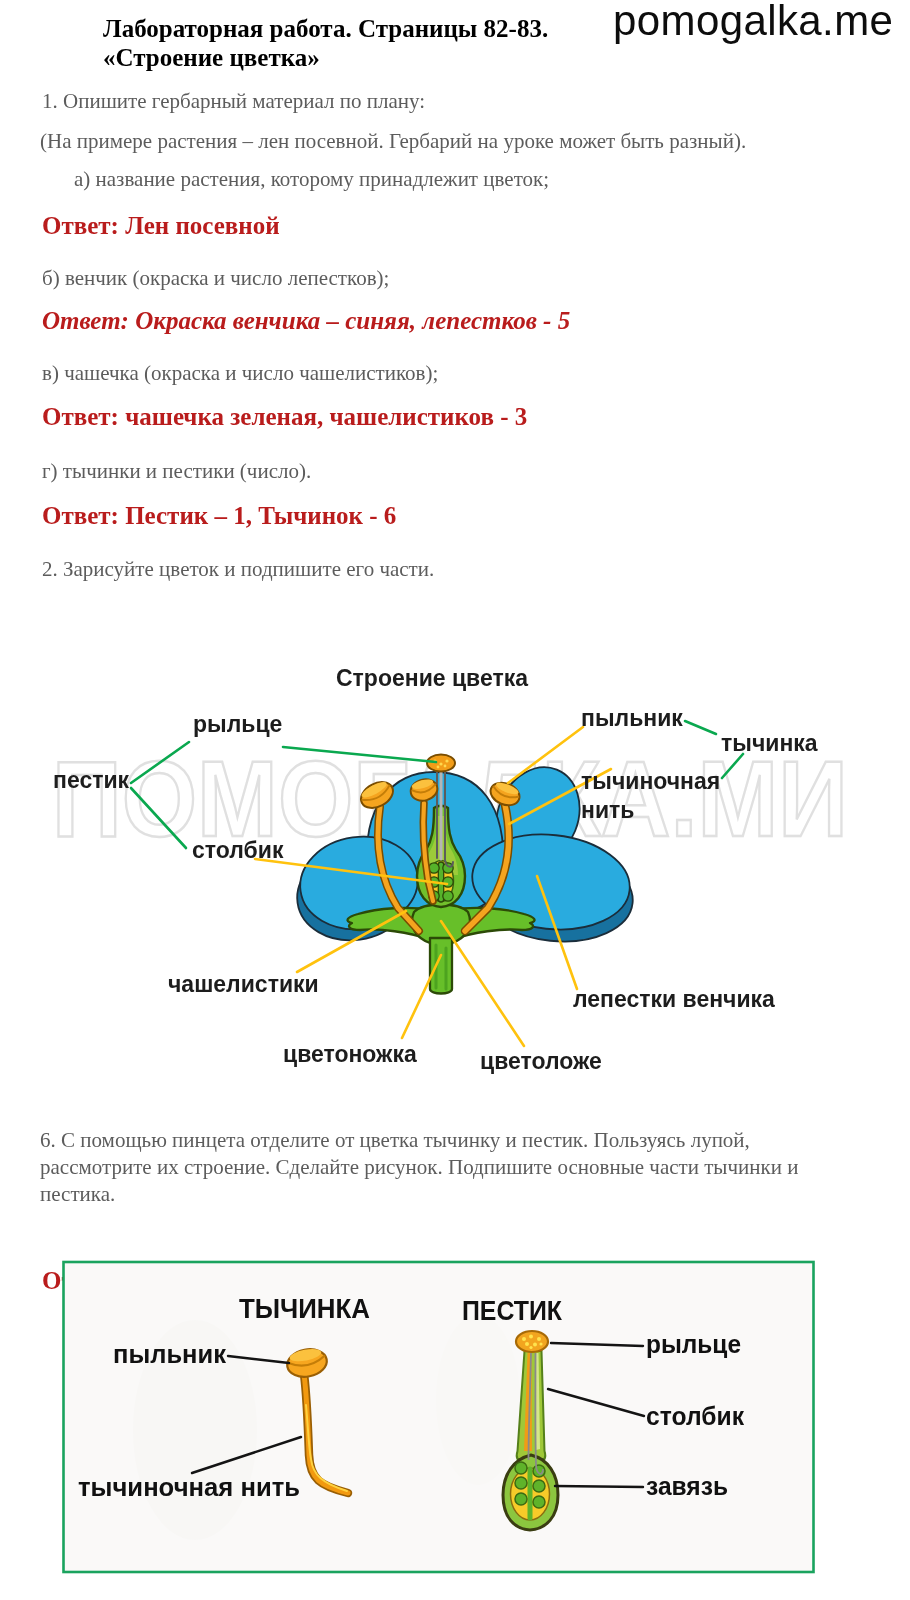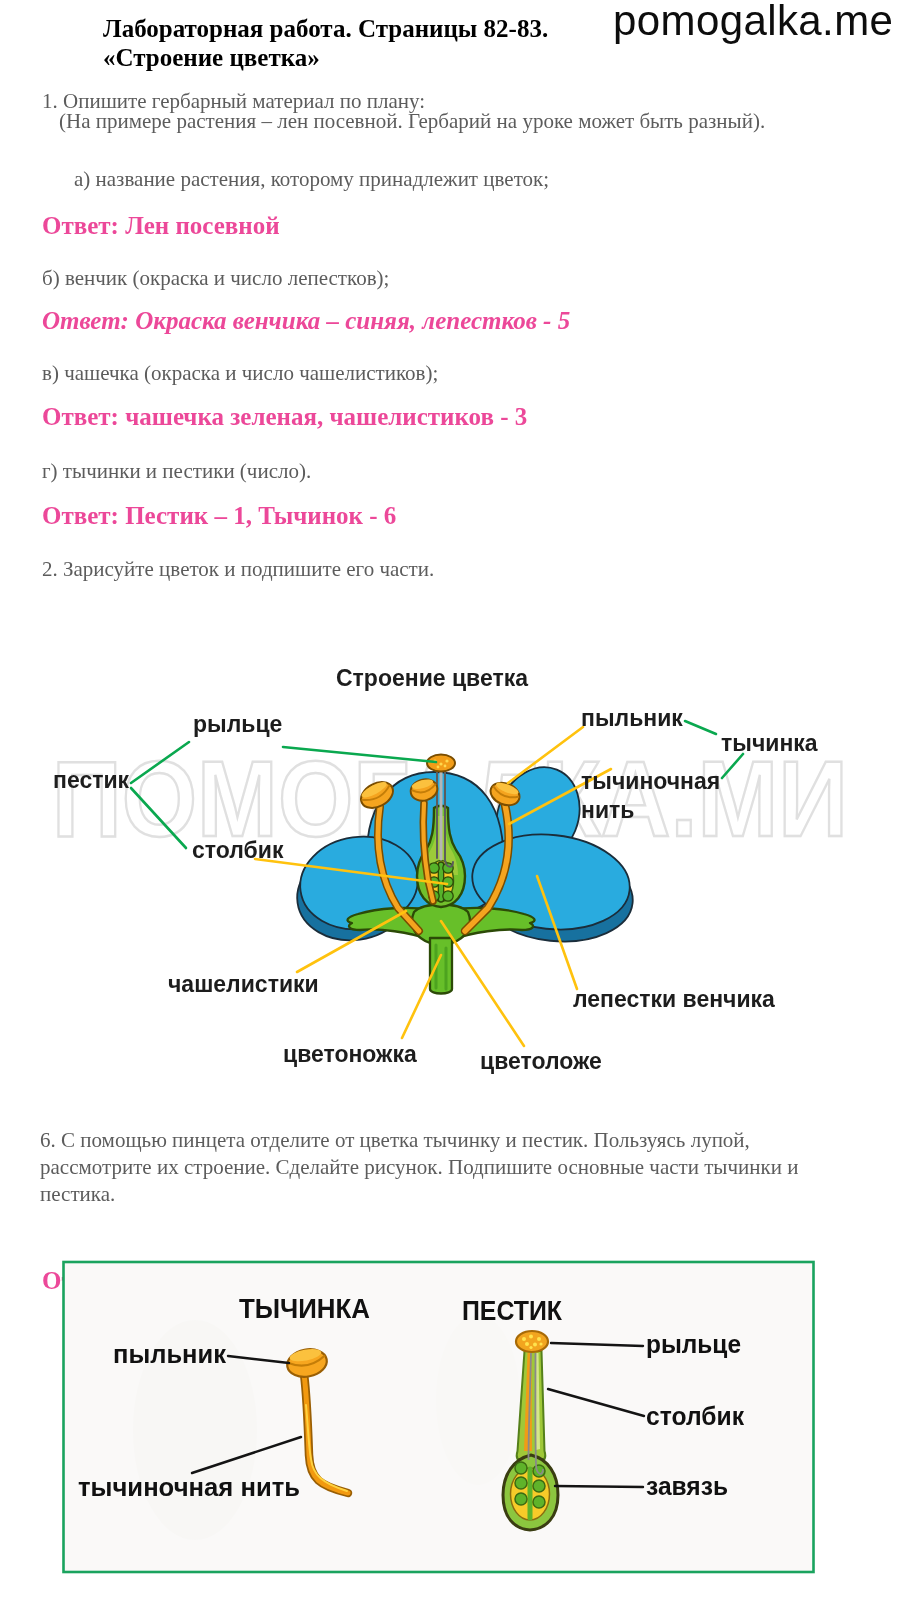--- a/index.html
+++ b/index.html
@@ -1,30 +1,30 @@
 <!DOCTYPE html>
 <html><head>
 <meta charset="utf-8">
 <style>
   html,body{margin:0;padding:0;}
   body{width:910px;height:1600px;position:relative;background:#fff;
        font-family:"Liberation Serif", serif;}
   .abs{position:absolute;white-space:nowrap;}
   .gray{color:#5c5c5c;font-size:21px;}
-  .ans{color:#ec4899;font-weight:bold;font-size:25px;}
+  .ans{color:#b91c1c;font-weight:bold;font-size:25px;}
   .hdr{color:#000;font-weight:bold;font-size:25px;line-height:29px;}
   .logo{font-family:"Liberation Sans",sans-serif;font-size:42px;color:#0d0d0d;letter-spacing:0.4px;}
 </style>
 </head>
 <body>
   <div class="abs hdr" style="left:103px;top:14px;">Лабораторная работа. Страницы 82-83.<br>«Строение цветка»</div>
   <div class="abs logo" style="left:613px;top:-3px;">pomogalka.me</div>
 
   <div class="abs gray" style="left:42px;top:89px;">1. Опишите гербарный материал по плану:</div>
-  <div class="abs gray" style="left:40px;top:109px;margin-left:19px;">(На примере растения – лен посевной. Гербарий на уроке может быть разный).</div>
+  <div class="abs gray" style="left:40px;top:129px;">(На примере растения – лен посевной. Гербарий на уроке может быть разный).</div>
   <div class="abs gray" style="left:42px;top:167px;margin-left:32px;">а) название растения, которому принадлежит цветок;</div>
   <div class="abs ans" style="left:42px;top:212px;">Ответ: Лен посевной</div>
   <div class="abs gray" style="left:42px;top:266px;">б) венчик (окраска и число лепестков);</div>
   <div class="abs ans" style="left:42px;top:307px;font-style:italic;">Ответ: Окраска венчика – синяя, лепестков - 5</div>
   <div class="abs gray" style="left:42px;top:361px;text-align:center;">в) чашечка (окраска и число чашелистиков);</div>
   <div class="abs ans" style="left:42px;top:403px;">Ответ: чашечка зеленая, чашелистиков - 3</div>
   <div class="abs gray" style="left:42px;top:459px;">г) тычинки и пестики (число).</div>
   <div class="abs ans" style="left:42px;top:502px;">Ответ: Пестик – 1, Тычинок - 6</div>
   <div class="abs gray" style="left:42px;top:557px;">2. Зарисуйте цветок и подпишите его части.</div>
 

